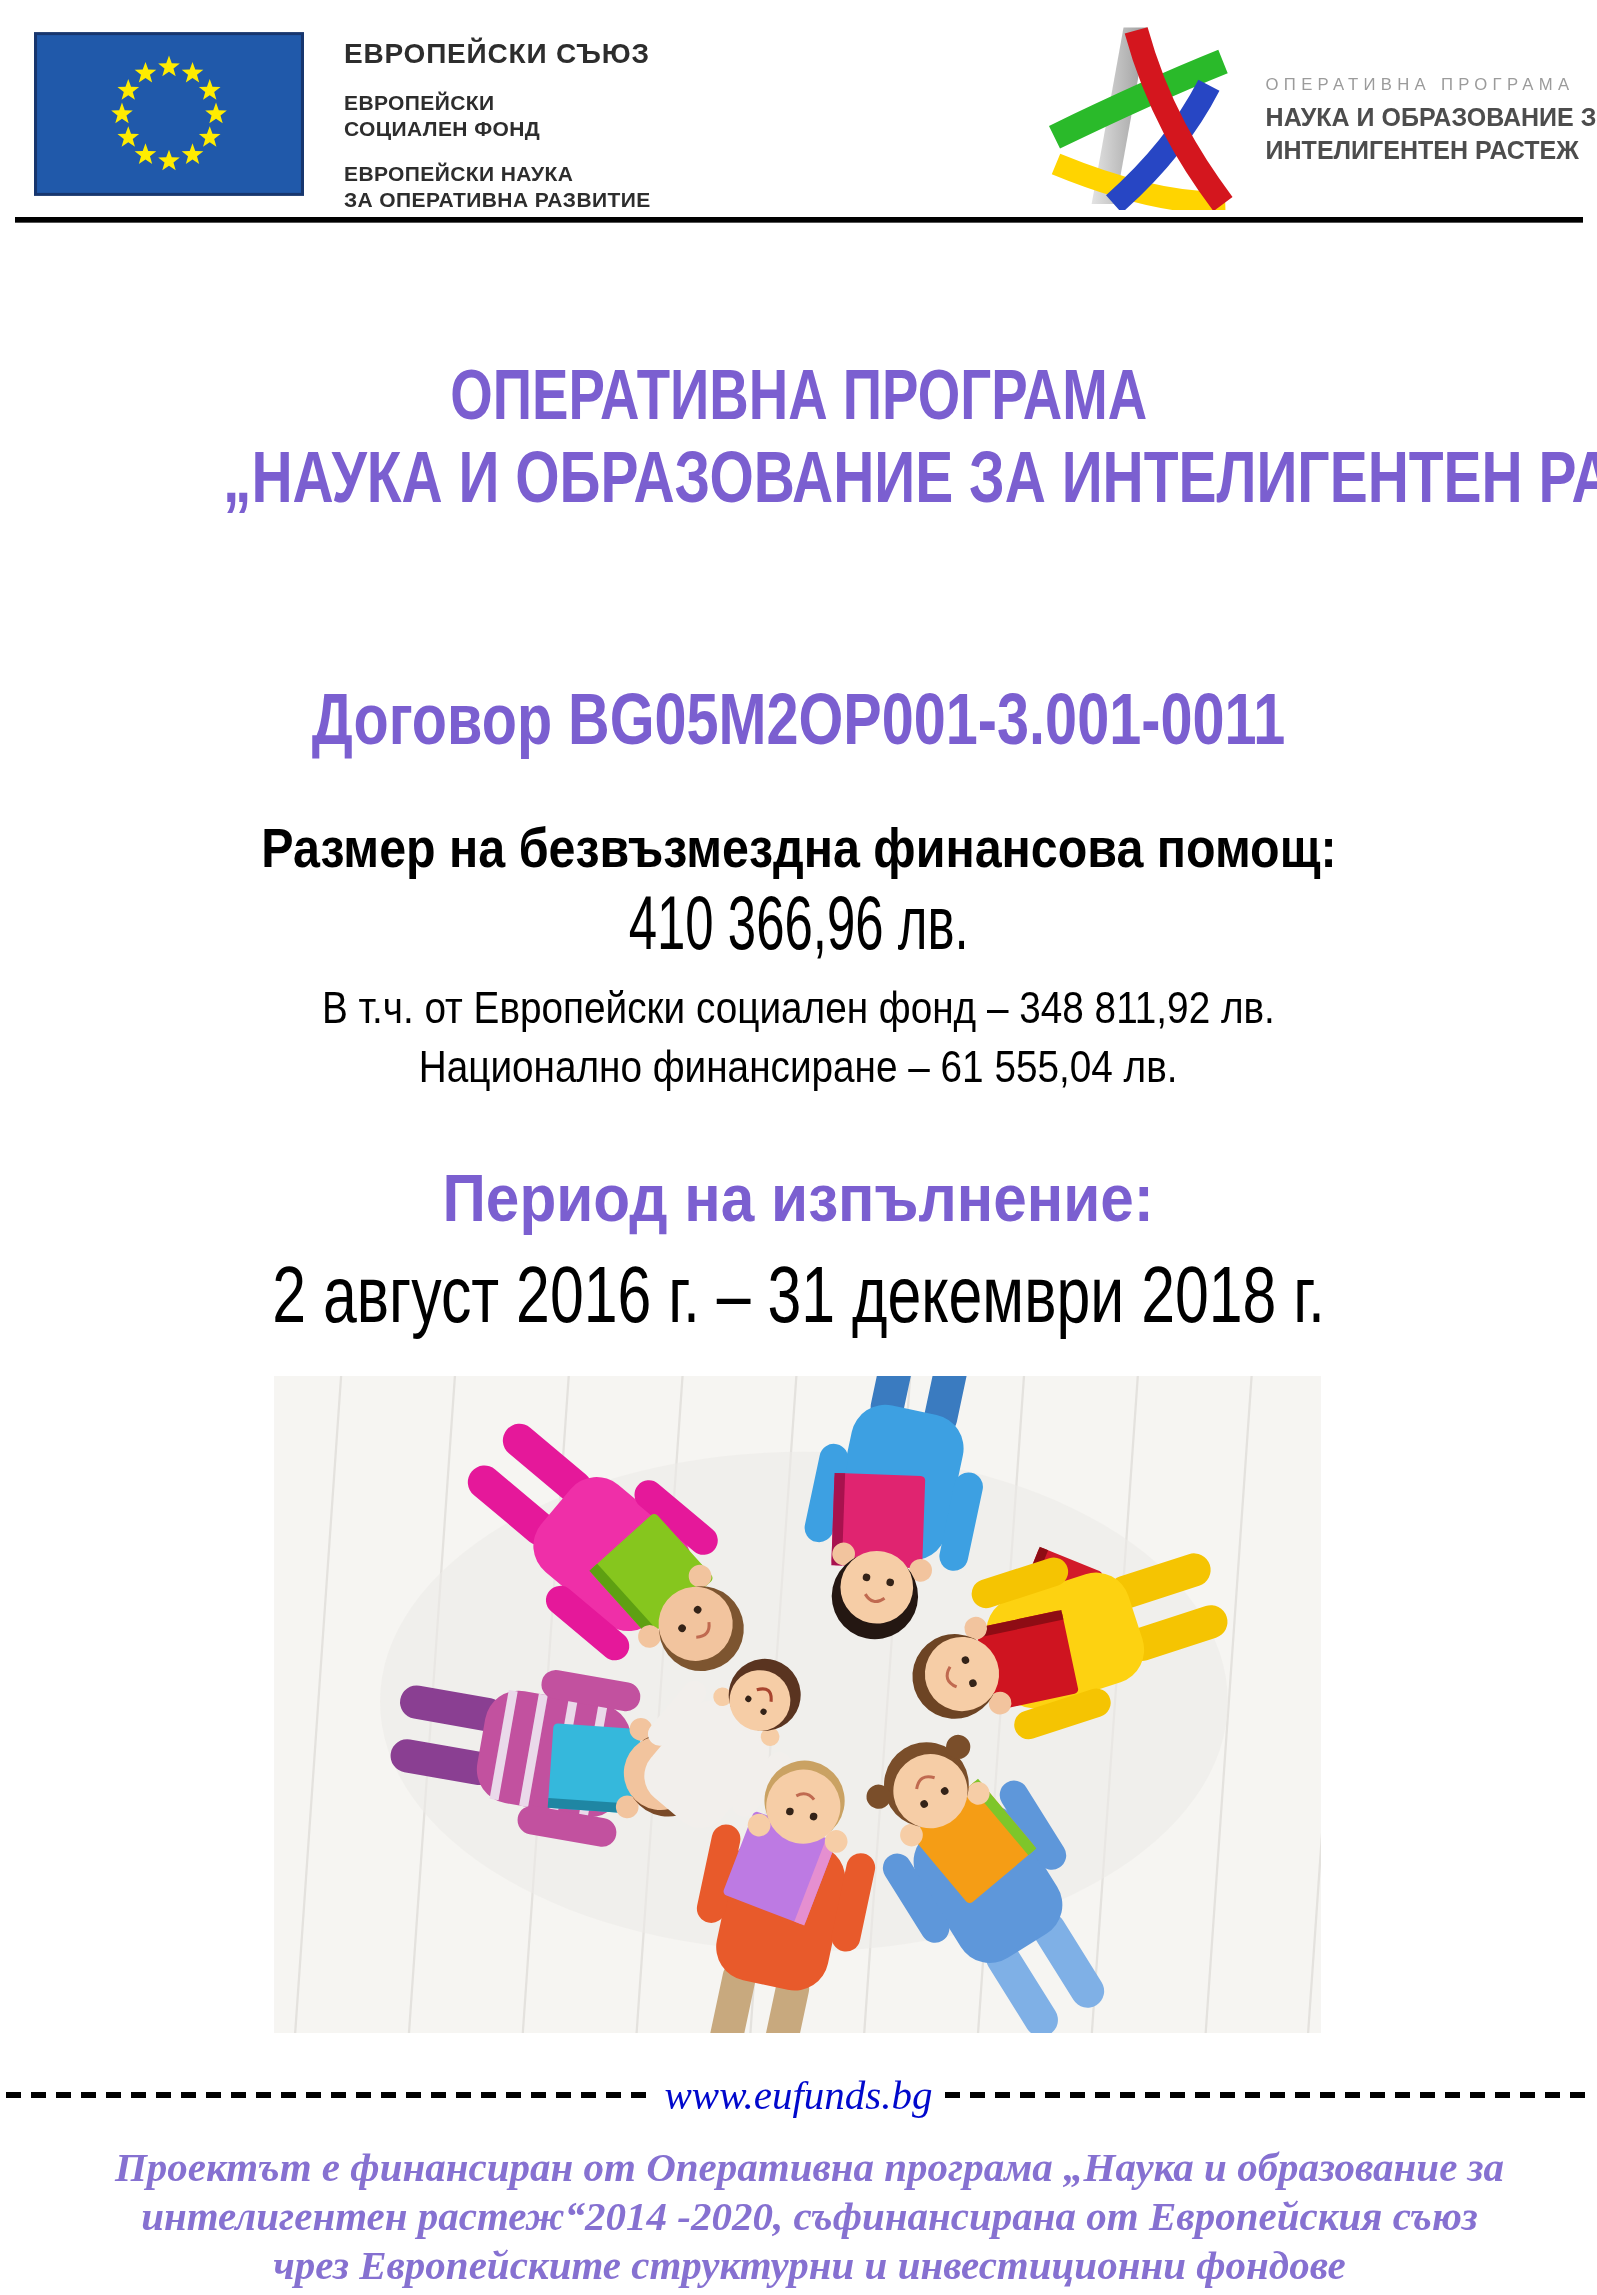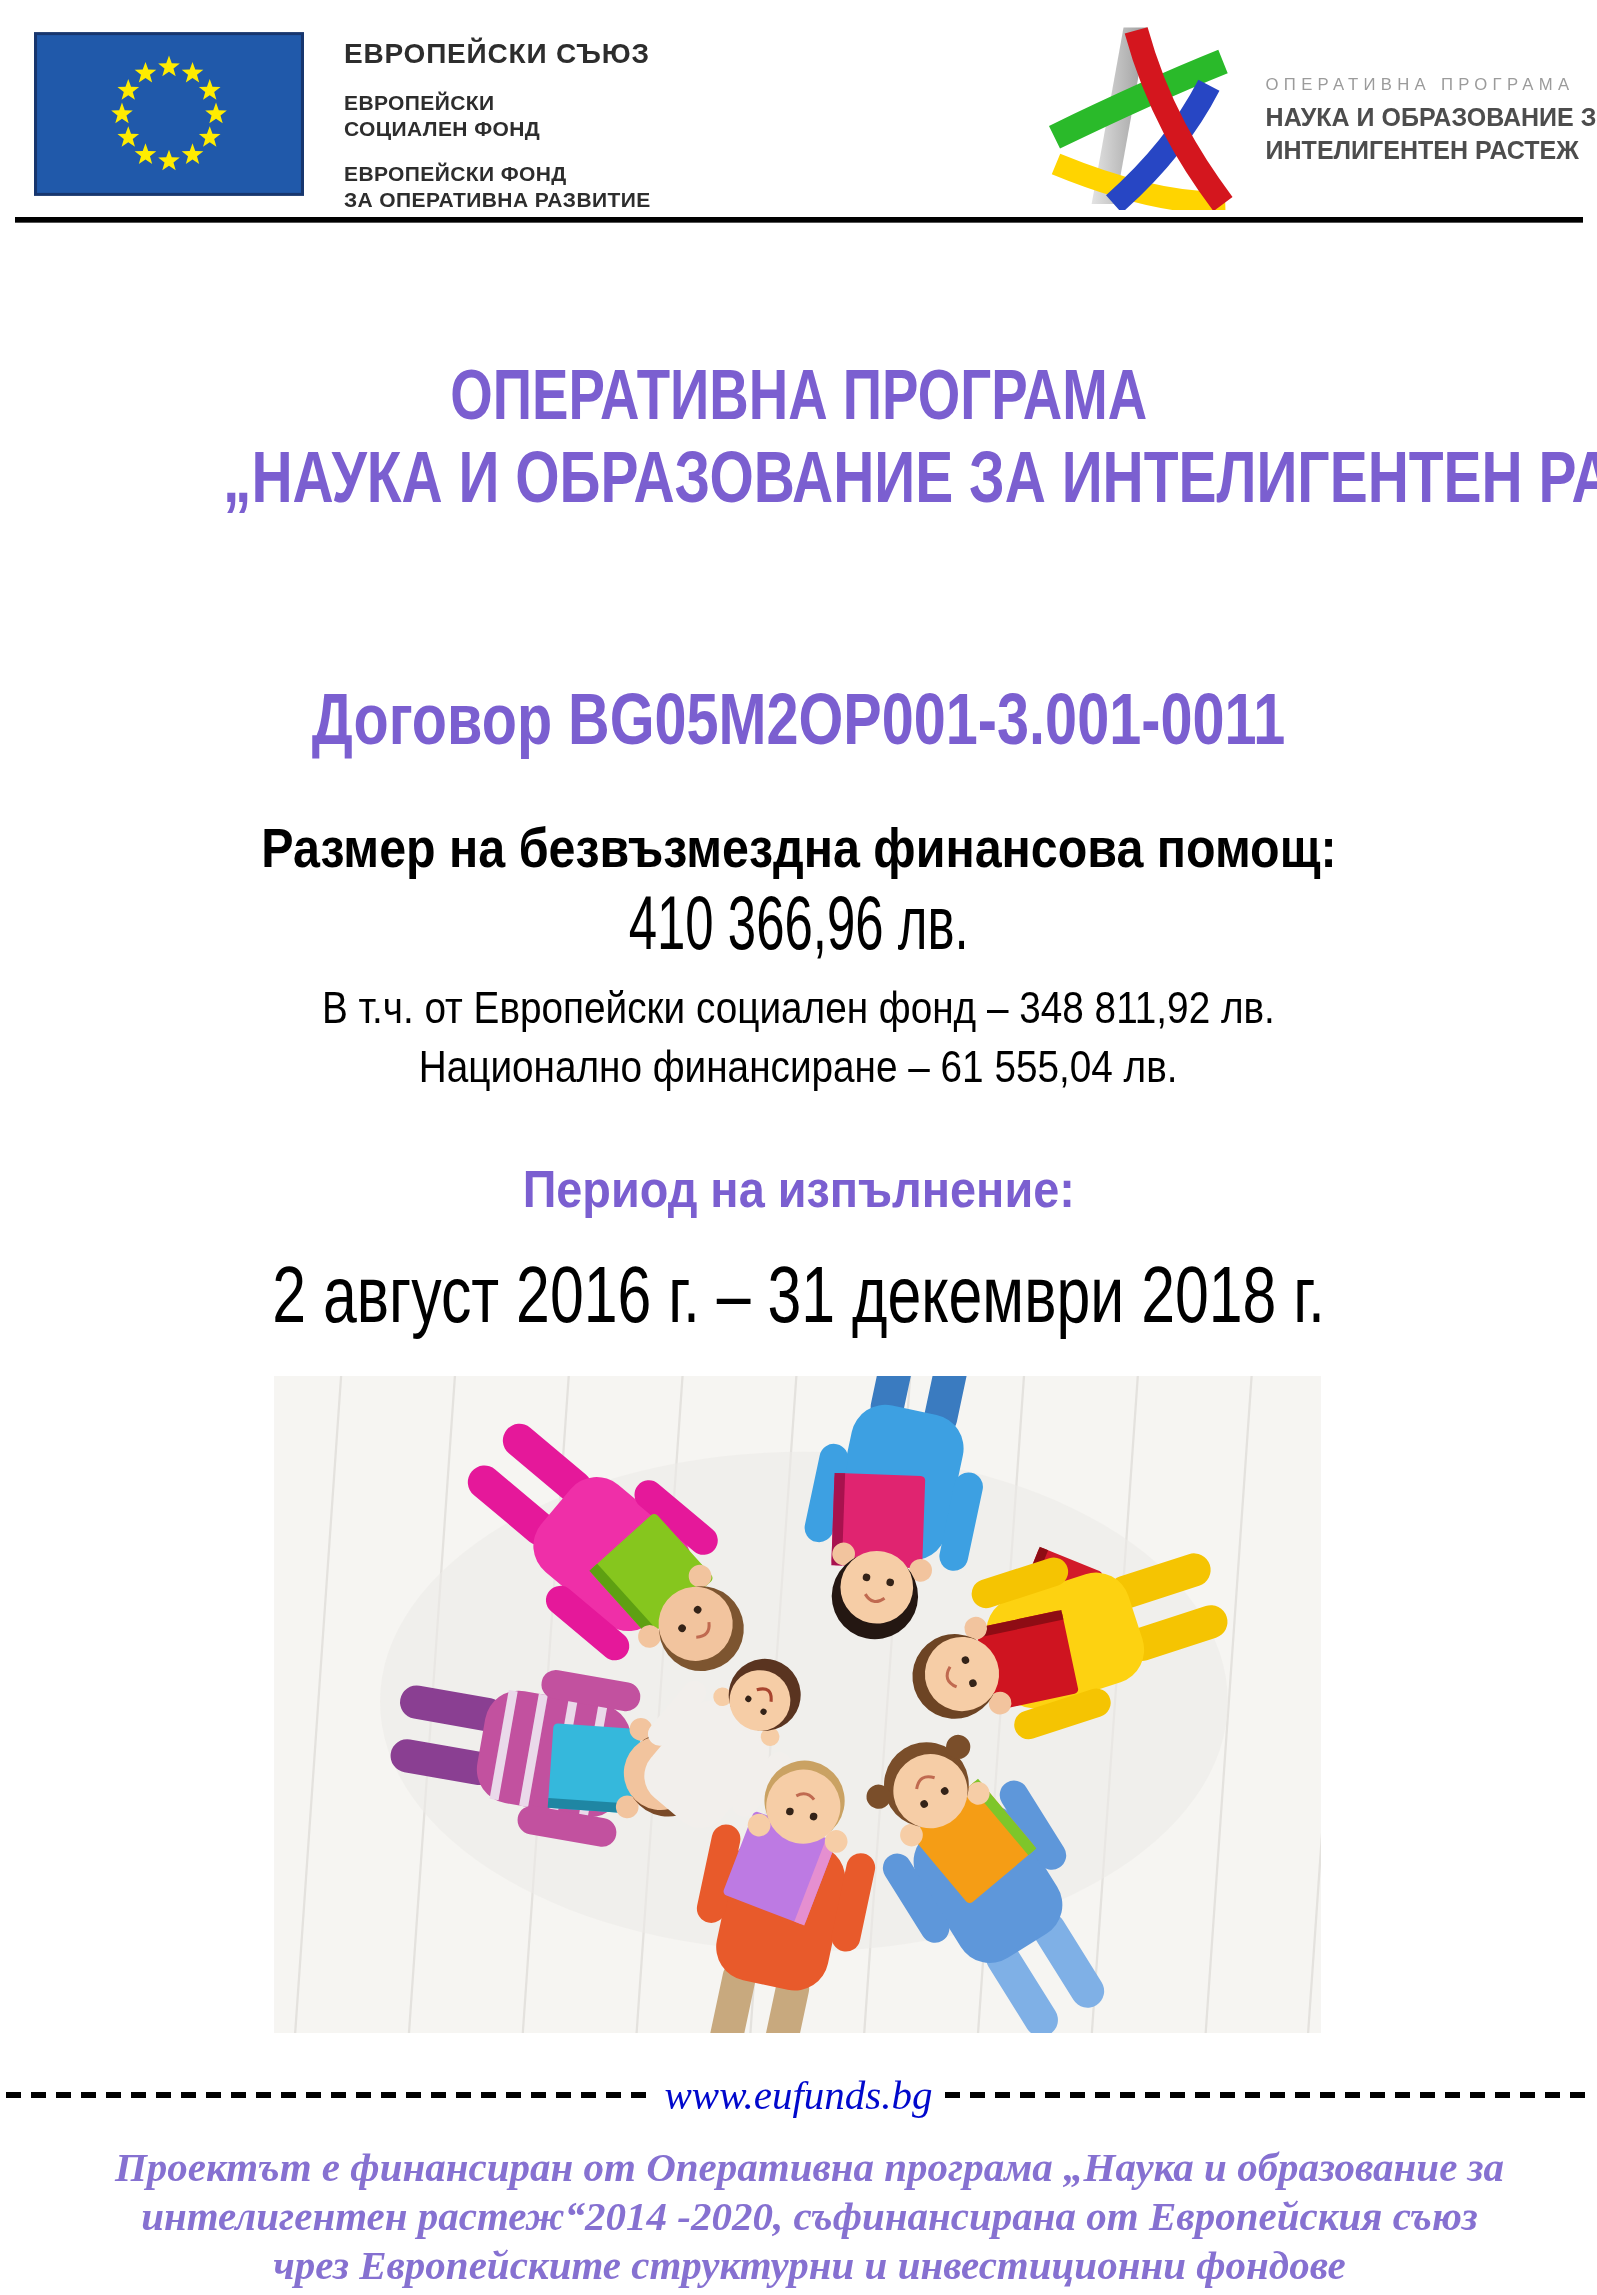--- a/index.html
+++ b/index.html
@@ -28,21 +28,21 @@
   .black-r{color:#000;font-weight:normal;}
 
   .t1{top:356px;font-size:70px;}
   .t2{top:436px;font-size:73px;}
   .p1{top:591px;font-size:72px;}
   .p2{top:679px;font-size:72px;}
   .g1{top:818px;font-size:55px;}
   .g2{top:880px;font-size:76px;}
   .g3{top:983px;font-size:44px;}
   .g4{top:1042px;font-size:44px;}
-  .d1{top:1160px;font-size:52px;}
+  .d1{top:1160px;font-size:67px;}
   .d2{top:1250px;font-size:80px;}
 
   
   .photo{position:absolute;left:274px;top:1376px;}
 
   
   .sep{position:absolute;top:2077px;left:6px;right:6px;display:flex;align-items:center;gap:12px;height:36px;}
   .dash{flex:1;height:5.3px;background:repeating-linear-gradient(90deg,#000 0 15px,transparent 15px 25px);}
   .eufunds{font-family:"Liberation Serif",serif;font-style:italic;font-weight:normal;
            font-size:41px;color:#0008cc;line-height:36px;}
@@ -77,21 +77,21 @@
       <use href="#st" x="209" y="54.3"></use>
         <use href="#st" x="231.7" y="77"></use>
     </svg>
     <div class="eu-text">
       <div class="eu-union">ЕВРОПЕЙСКИ СЪЮЗ</div>
       <div class="eu-fund">
         <div>ЕВРОПЕЙСКИ</div>
         <div>СОЦИАЛЕН ФОНД</div>
       </div>
       <div class="eu-fund">
-        <div>ЕВРОПЕЙСКИ ФОНД</div>
+        <div>ЕВРОПЕЙСКИ НАУКА</div>
         <div>ЗА ОПЕРАТИВНА РАЗВИТИЕ</div>
       </div>
     </div>
   </div>
 
   <div class="op-logo">
     <svg width="208" height="193" viewBox="0 0 280 260">
       <defs>
         <linearGradient id="gg" x1="0" y1="0" x2="1" y2="0">
           <stop offset="0" stop-color="#e3e3e3"></stop>

